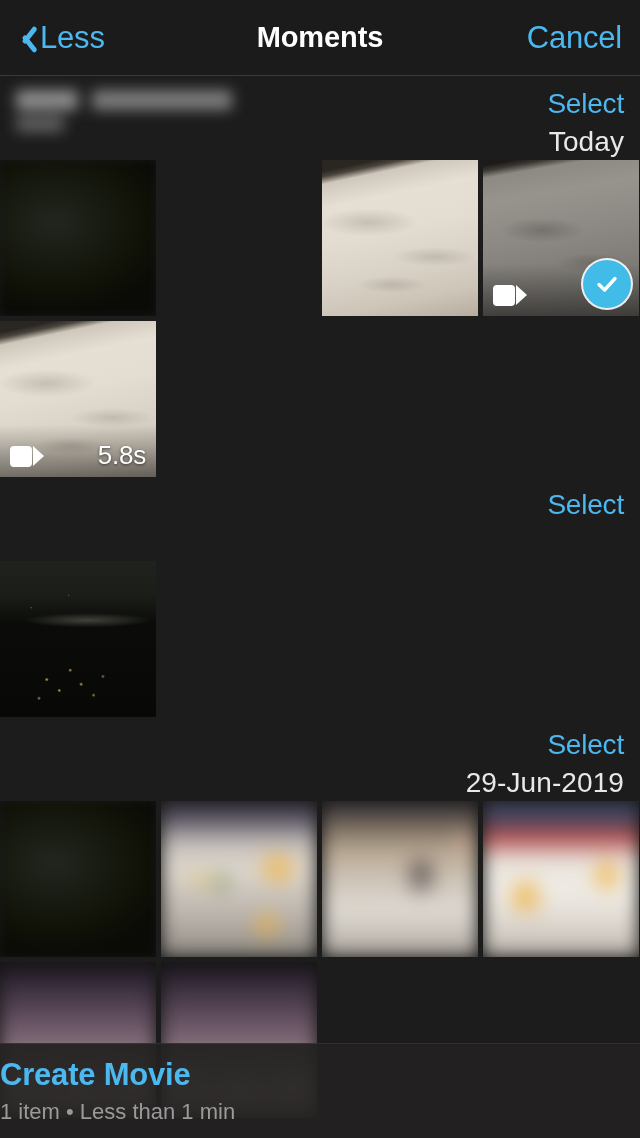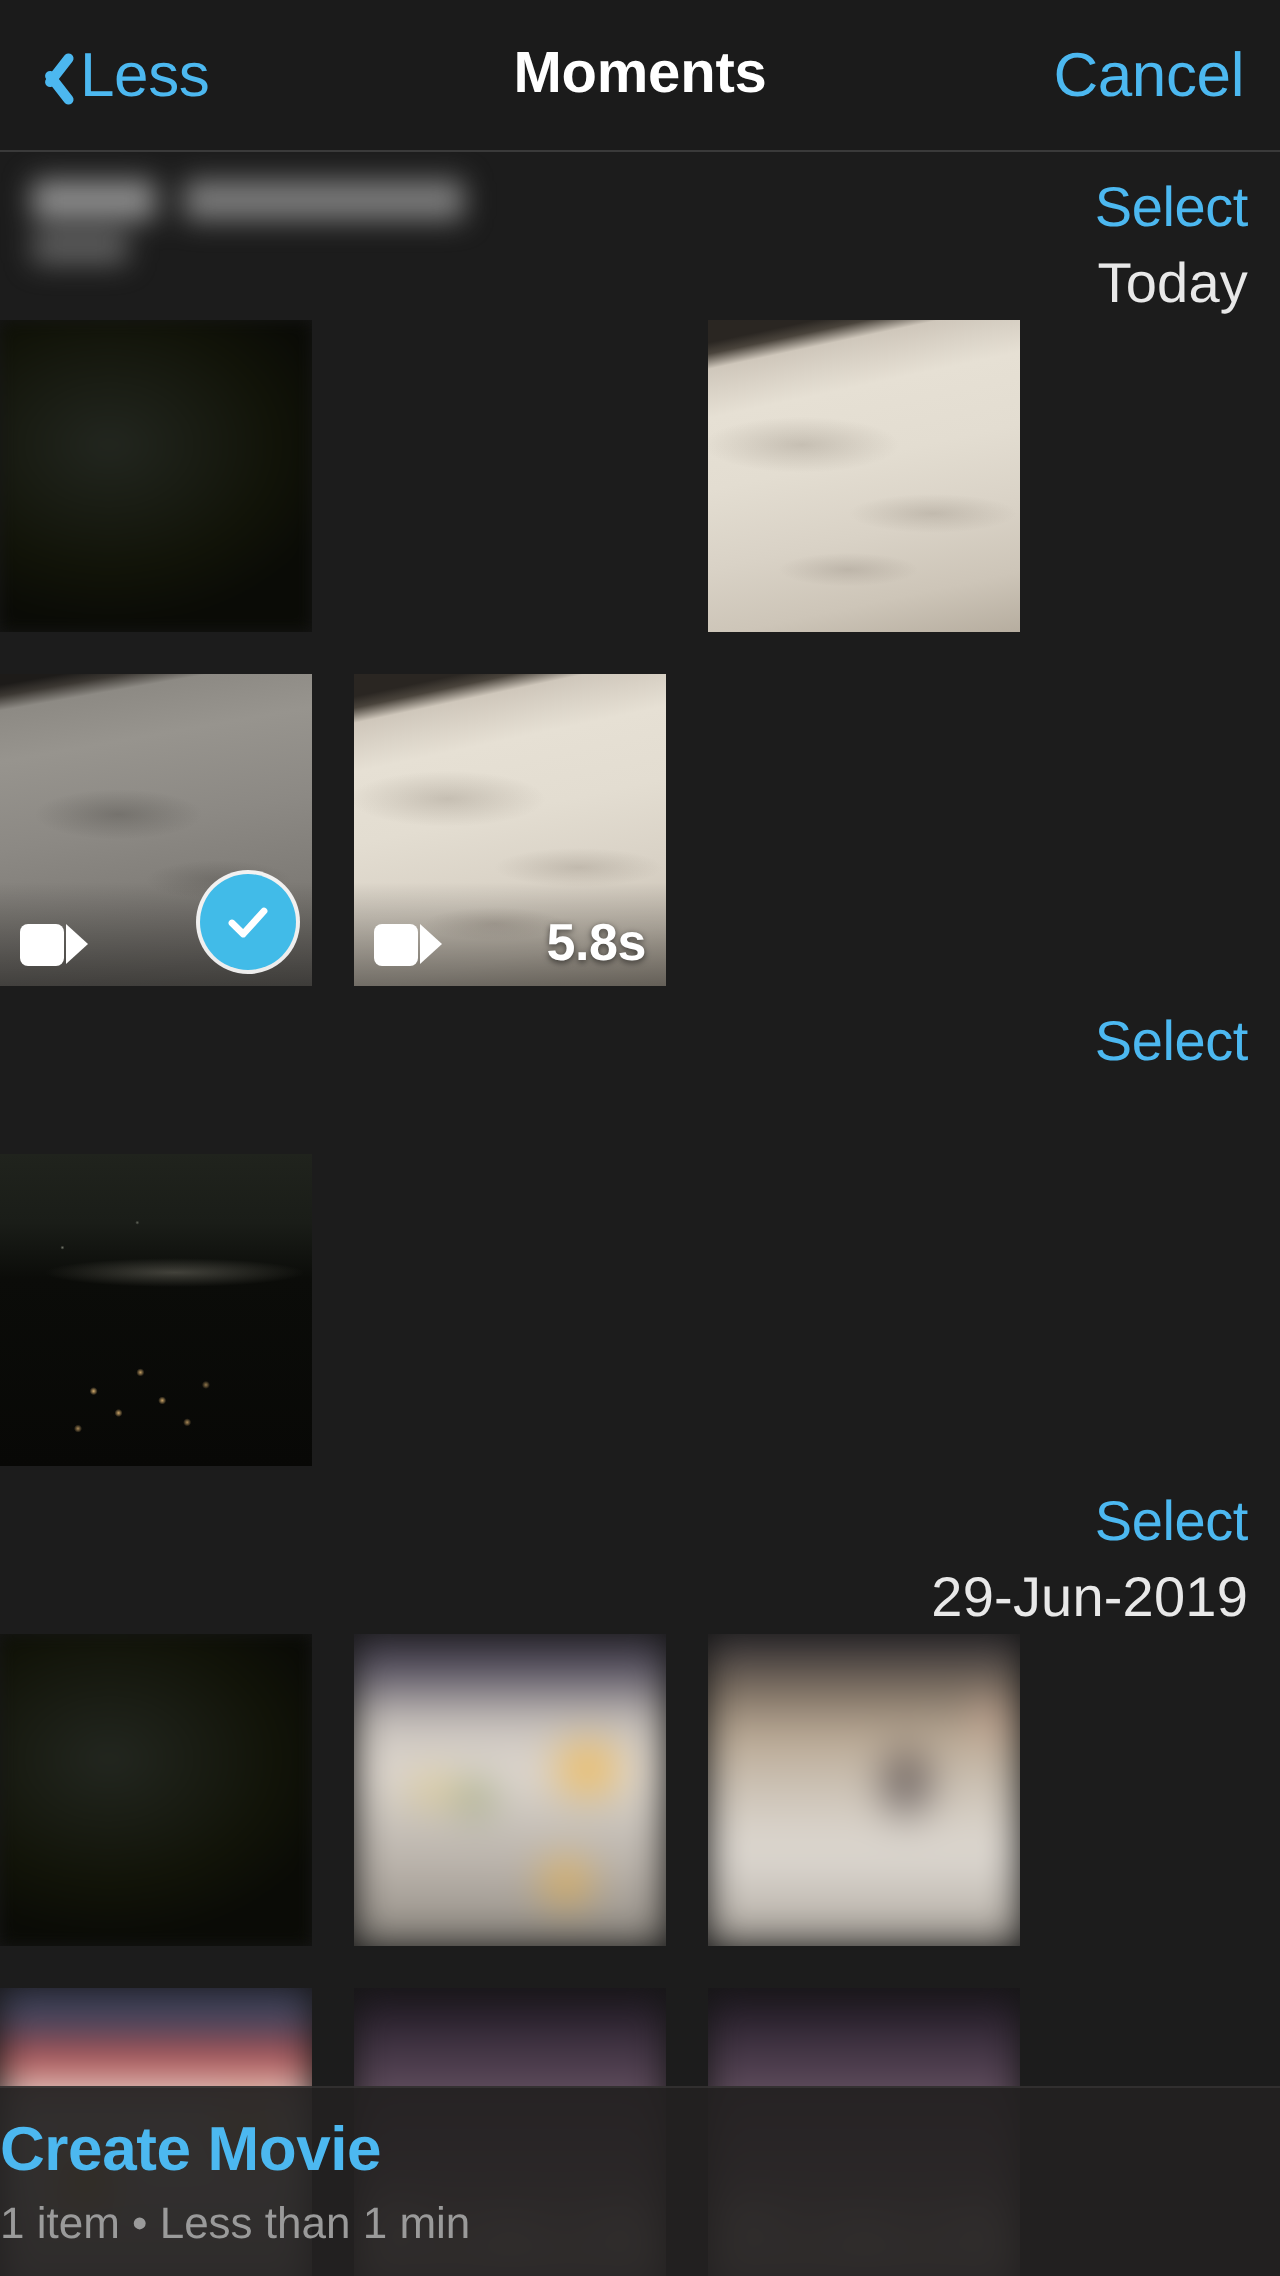--- a/index.html
+++ b/index.html
@@ -93,22 +93,21 @@
     color: #e8e8e8;
     font-size: 28px;
     letter-spacing: 0.1px;
   }
 
   .grid {
     position: relative;
     width: 640px;
     display: flex;
     flex-wrap: wrap;
-    gap: 21px;
-    font-weight: bold;
+    gap: 5px;
   }
   .cell {
     position: relative;
     width: 156px; height: 156px;
     background: #161616;
     overflow: hidden;
     flex: 0 0 156px;
   }
   .cell.blank { background: #1c1c1c; }
 

